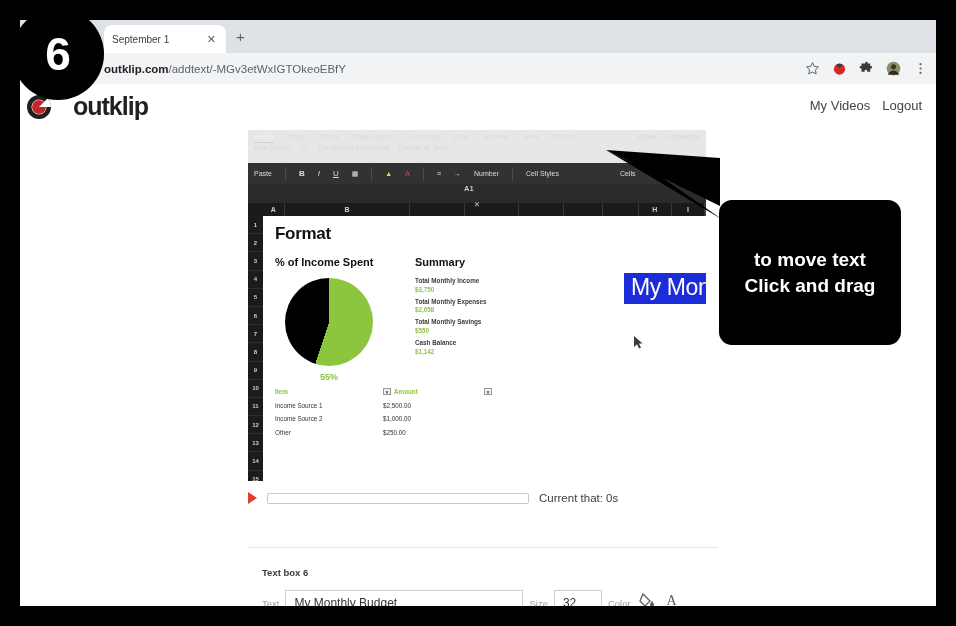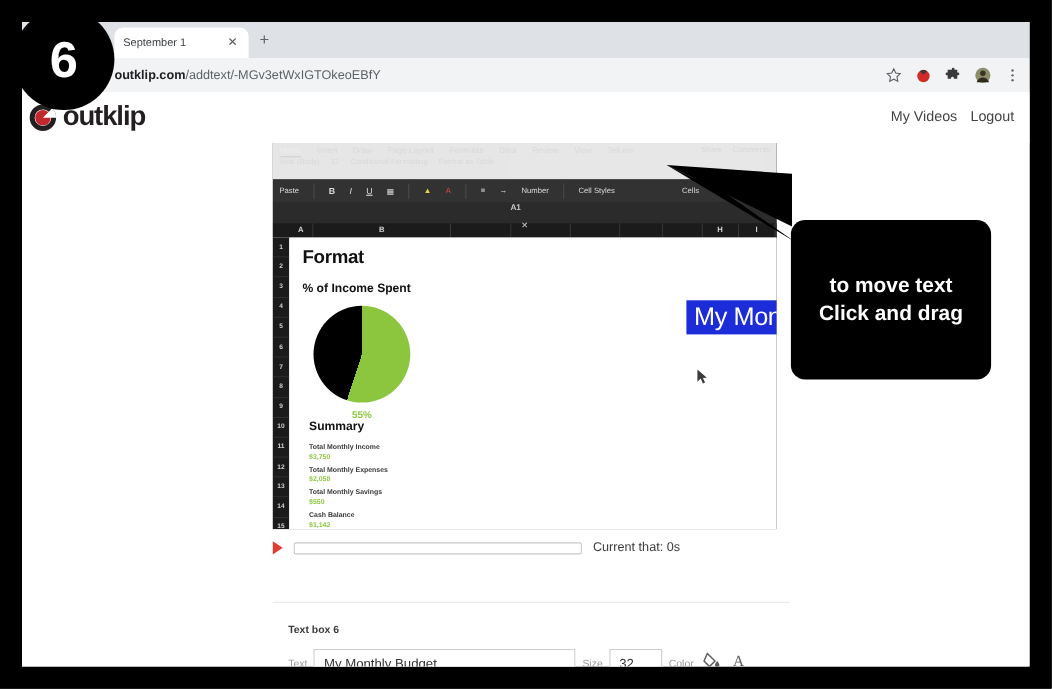--- a/index.html
+++ b/index.html
@@ -104,21 +104,21 @@
   .notice a { color: #fff; text-decoration: underline; }
 
   .sitehdr {
     position: relative;
     height: 46px;
     background: #fff;
   }
   .logo {
     position: absolute;
     left: 6px; top: 8px;
-    display: flex; align-items: center; gap: 5px;
+    display: flex; align-items: center; gap: 21px;
   }
   .logo-mark { width: 26px; height: 26px; }
   .logo-text {
     font-size: 25px; font-weight: 700;
     color: #231f20; letter-spacing: -1px;
   }
   .nav {
     position: absolute;
     right: 14px; top: 14px;
     display: flex; gap: 12px;
@@ -228,21 +228,21 @@
     flex: 1;
     position: relative;
     padding: 6px 0 0 12px;
     background: #fff;
   }
   .bud-title {
     font-size: 17px; font-weight: 700; color: #111;
     letter-spacing: -.3px;
     margin-top: 2px;
   }
-  .sec-row { display: flex; margin-top: 12px; flex-direction: column; }
+  .sec-row { display: flex; margin-top: 12px; }
   .sec-left { width: 134px; }
   .sec-hdr { font-size: 11px; font-weight: 700; color: #111; }
   .pie {
     width: 88px; height: 88px; border-radius: 50%;
     margin: 10px auto 3px 10px;
   }
   .pct {
     font-size: 9px; font-weight: 700;
     text-align: center; width: 108px;
     margin-top: 6px;

